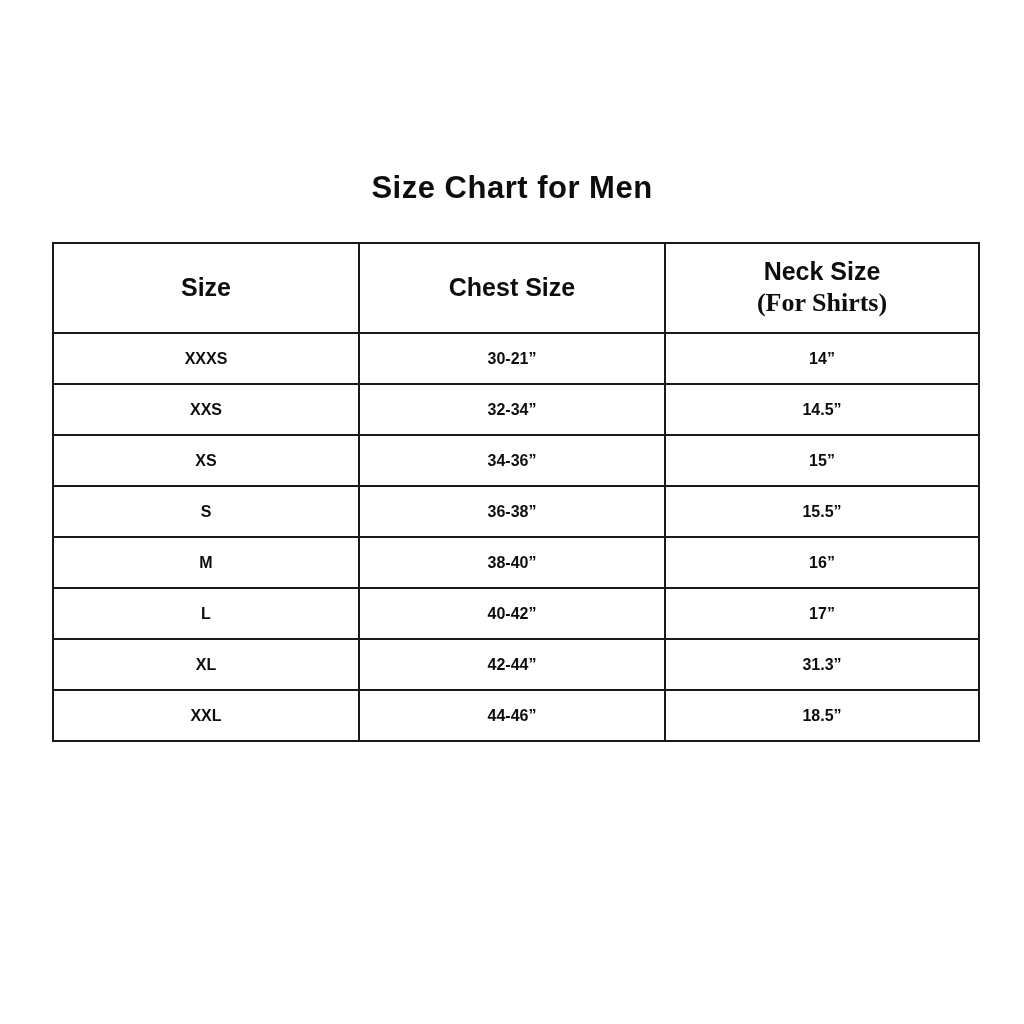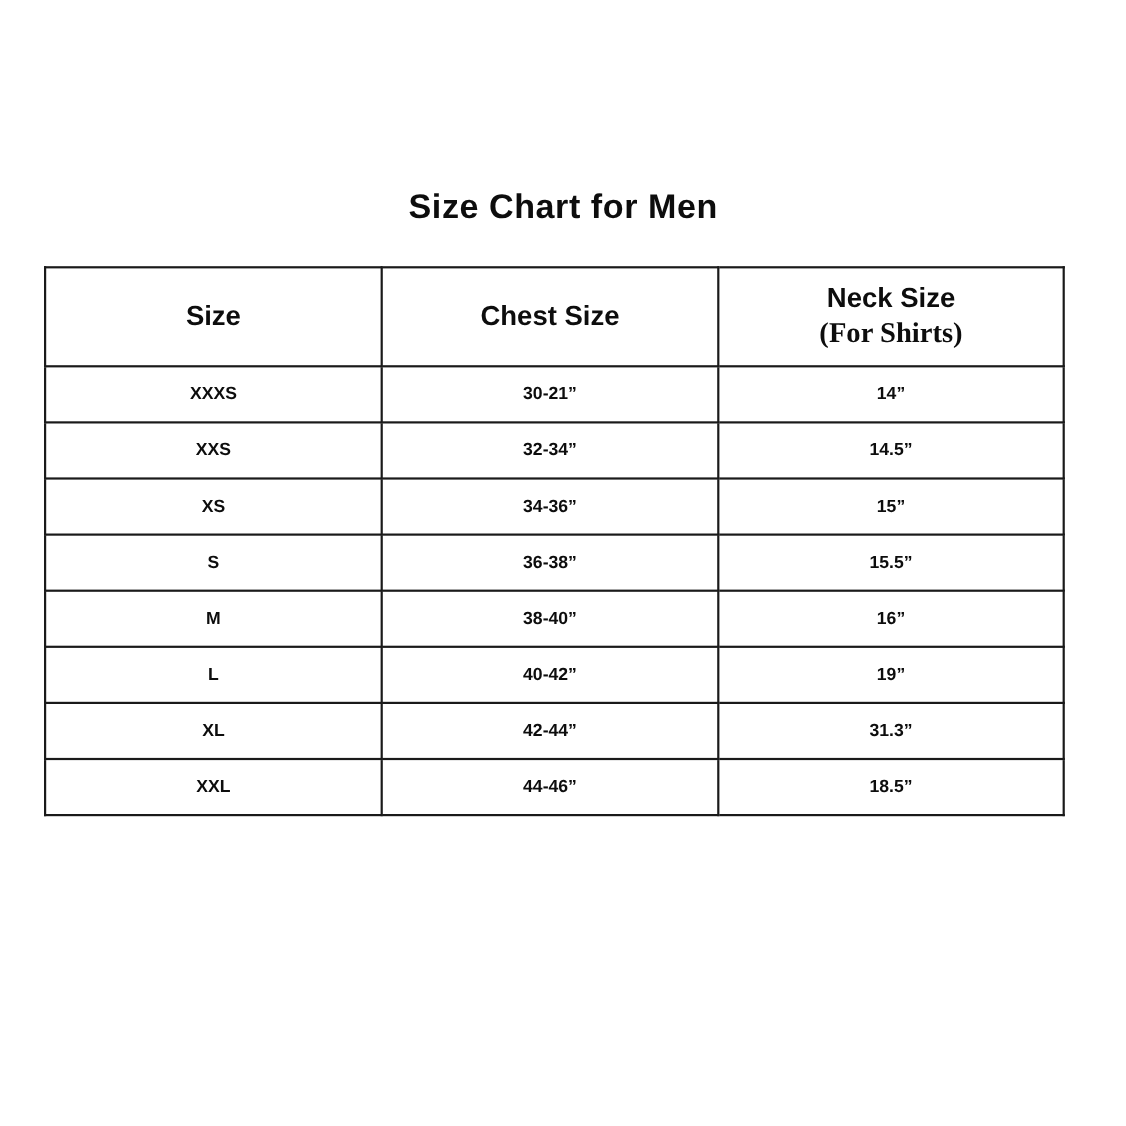--- a/index.html
+++ b/index.html
@@ -21,21 +21,21 @@
     left: 0;
     width: 100%;
     text-align: center;
     font-size: 31px;
     font-weight: bold;
     color: #0d0d0d;
     letter-spacing: 0.5px;
   }
   table.size-chart {
     position: absolute;
-    left: 40px;
+    left: 52px;
     top: 242px;
     width: 926px;
     border-collapse: collapse;
     table-layout: fixed;
     background: #ffffff;
   }
   table.size-chart th,
   table.size-chart td {
     border: 2px solid #1a1a1a;
     text-align: center;
@@ -108,21 +108,21 @@
         <td>15.5”</td>
       </tr>
       <tr>
         <td>M</td>
         <td>38-40”</td>
         <td>16”</td>
       </tr>
       <tr>
         <td>L</td>
         <td>40-42”</td>
-        <td>19”</td>
+        <td>17”</td>
       </tr>
       <tr>
         <td>XL</td>
         <td>42-44”</td>
         <td>31.3”</td>
       </tr>
       <tr>
         <td>XXL</td>
         <td>44-46”</td>
         <td>18.5”</td>

